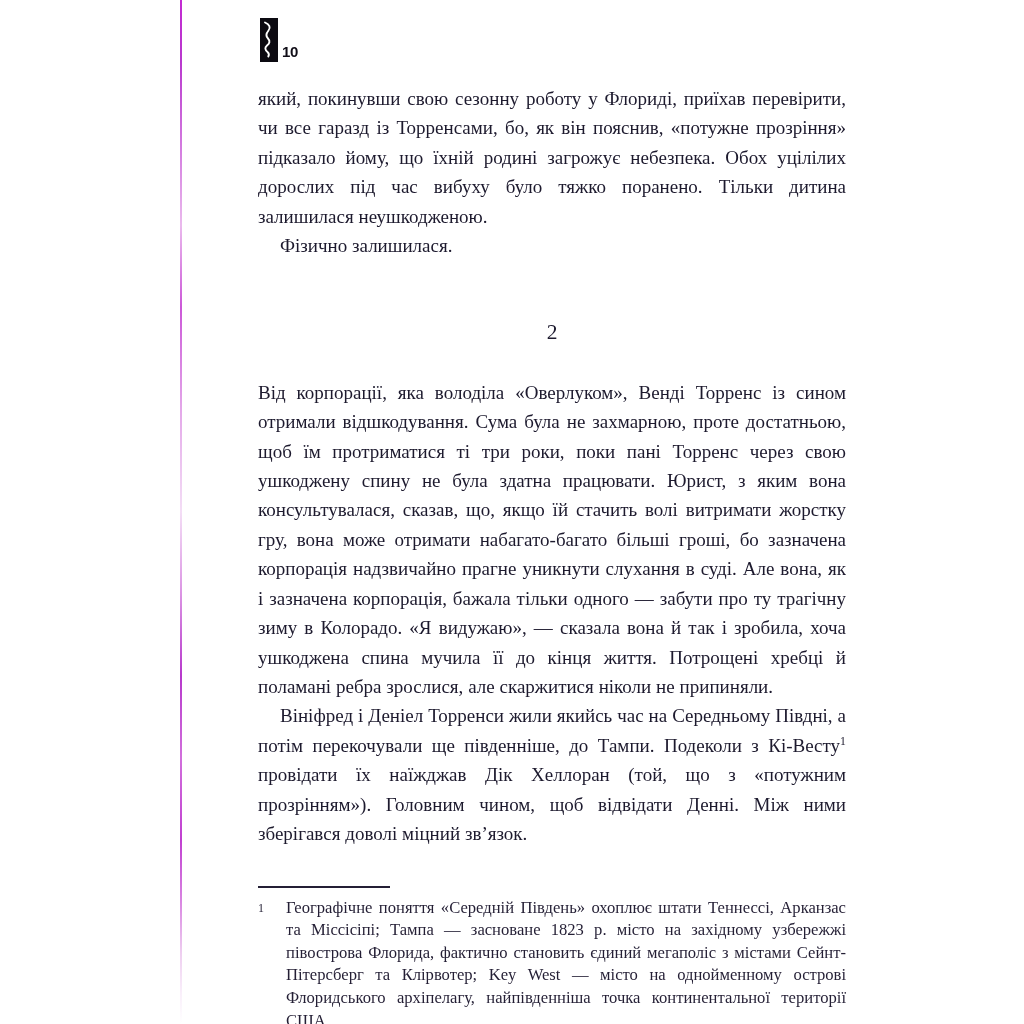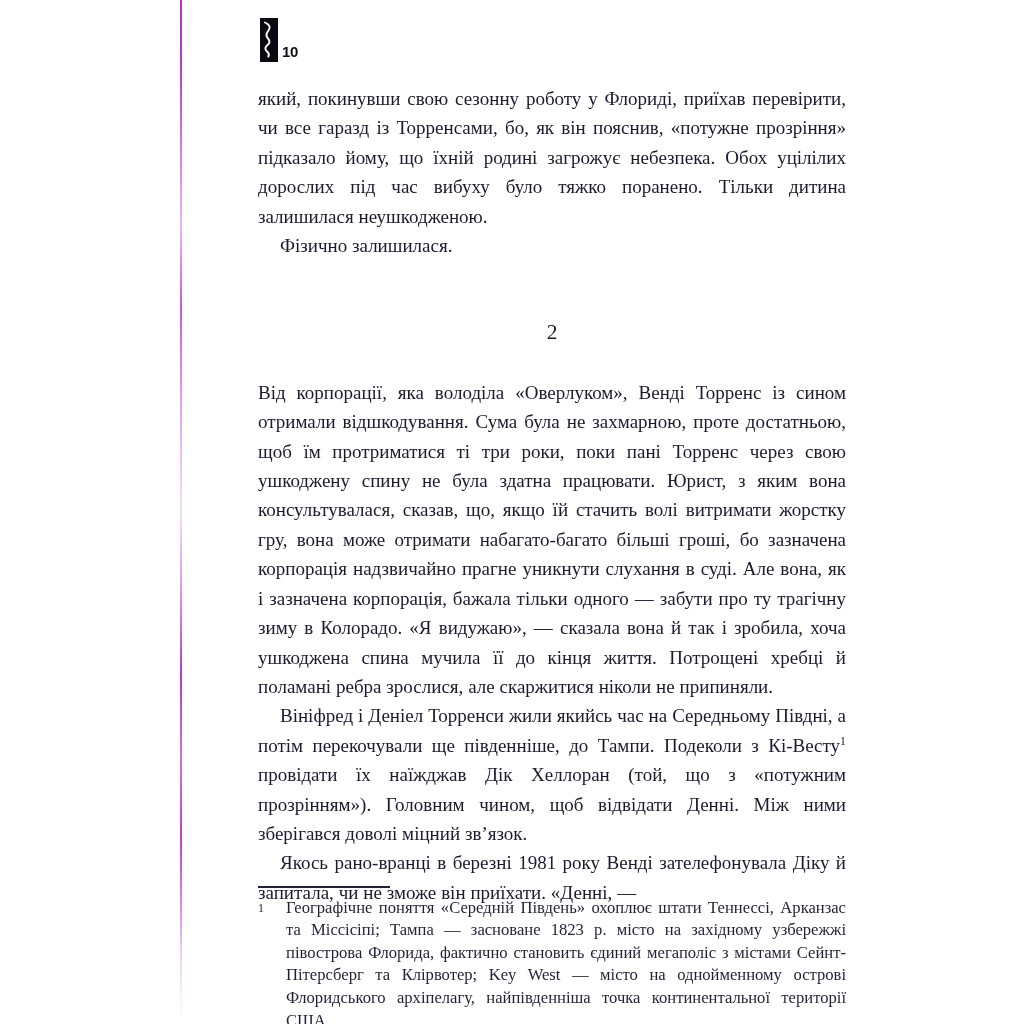--- a/index.html
+++ b/index.html
@@ -183,21 +183,20 @@
     <p class="body">який, покинувши свою сезонну роботу у Флориді, приїхав перевірити, чи все гаразд із Торренсами, бо, як він пояснив, «потужне прозріння» підказало йому, що їхній родині загрожує небезпека. Обох уцілілих дорослих під час вибуху було тяжко поранено. Тільки дитина залишилася неушкодженою.</p>
 
     <p class="body indent">Фізично залишилася.</p>
 
     <p class="section-number">2</p>
 
     <p class="body">Від корпорації, яка володіла «Оверлуком», Венді Торренс із сином отримали відшкодування. Сума була не захмарною, проте достатньою, щоб їм протриматися ті три роки, поки пані Торренс через свою ушкоджену спину не була здатна працювати. Юрист, з яким вона консультувалася, сказав, що, якщо їй стачить волі витримати жорстку гру, вона може отримати набагато-багато більші гроші, бо зазначена корпорація надзвичайно прагне уникнути слухання в суді. Але вона, як і зазначена корпорація, бажала тільки одного — забути про ту трагічну зиму в Колорадо. «Я видужаю», — сказала вона й так і зробила, хоча ушкоджена спина мучила її до кінця життя. Потрощені хребці й поламані ребра зрослися, але скаржитися ніколи не припиняли.</p>
 
     <p class="body indent"><span>Вініфред і Деніел Торренси жили якийсь час на Середньому Півдні, а потім перекочували ще південніше, до Тампи. Подеколи з Кі-Весту</span><sup class="fn-ref">1</sup><span> провідати їх наїжджав Дік Хеллоран (той, що з «потужним прозрінням»). Головним чином, щоб відвідати Денні. Між ними зберігався доволі міцний зв’язок.</span></p>
 
-    <p class="body indent">Якось рано-вранці в березні 1981 року Венді зателефонувала Діку й запитала, чи не зможе він приїхати. «Денні, —</p>
 
   </div>
 
   <div class="footnote-area">
     <div class="footnote-rule"></div>
     <div class="footnote">
       <span class="footnote-marker">1</span>
       <p class="footnote-text">Географічне поняття «Середній Південь» охоплює штати Теннессі, Арканзас та Міссісіпі; Тампа — засноване 1823 р. місто на західному узбережжі півострова Флорида, фактично становить єдиний мегаполіс з містами Сейнт-Пітерсберг та Клірвотер; Key West — місто на однойменному острові Флоридського архіпелагу, найпівденніша точка континентальної території США.</p>
     </div>
   </div>

